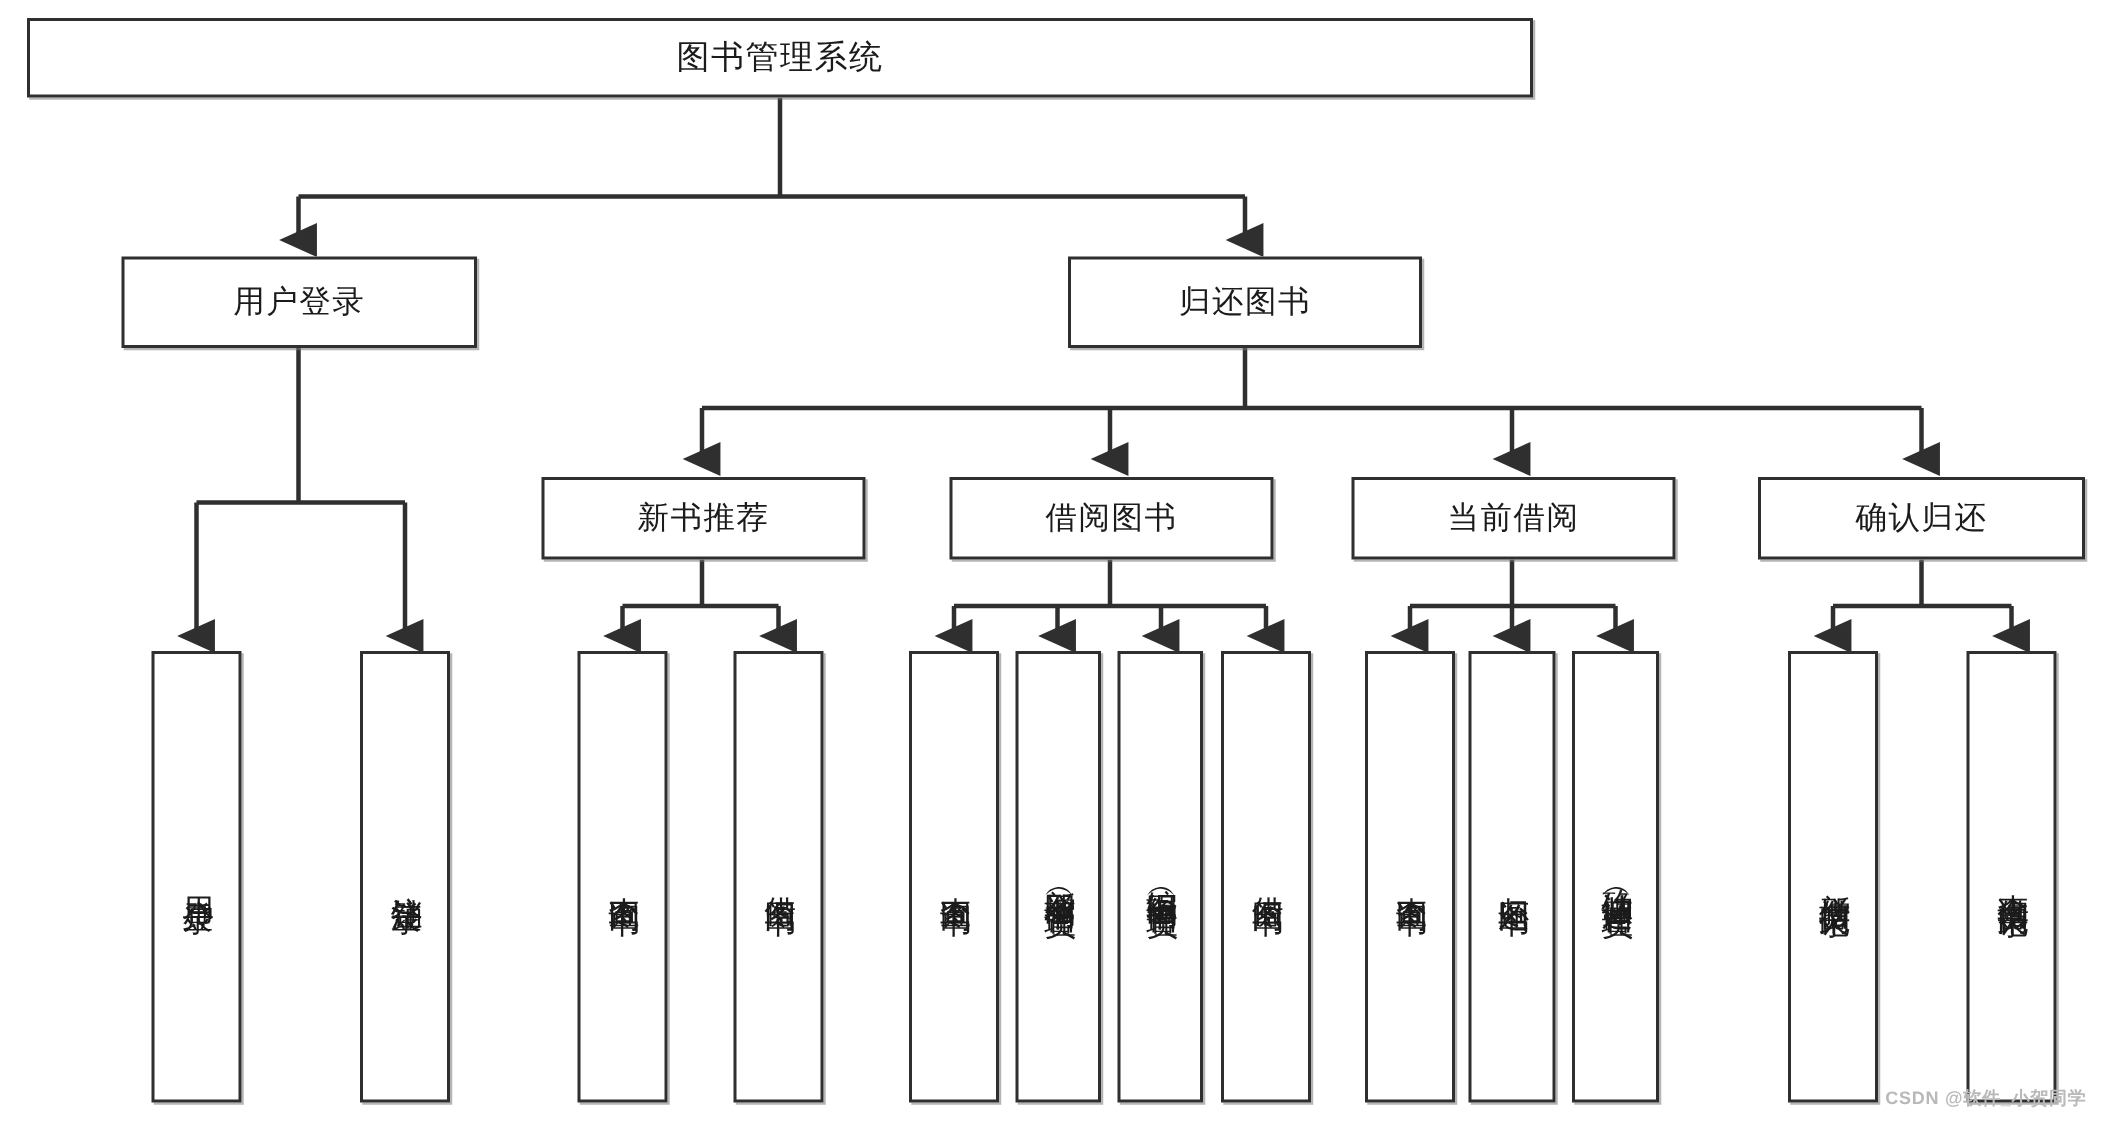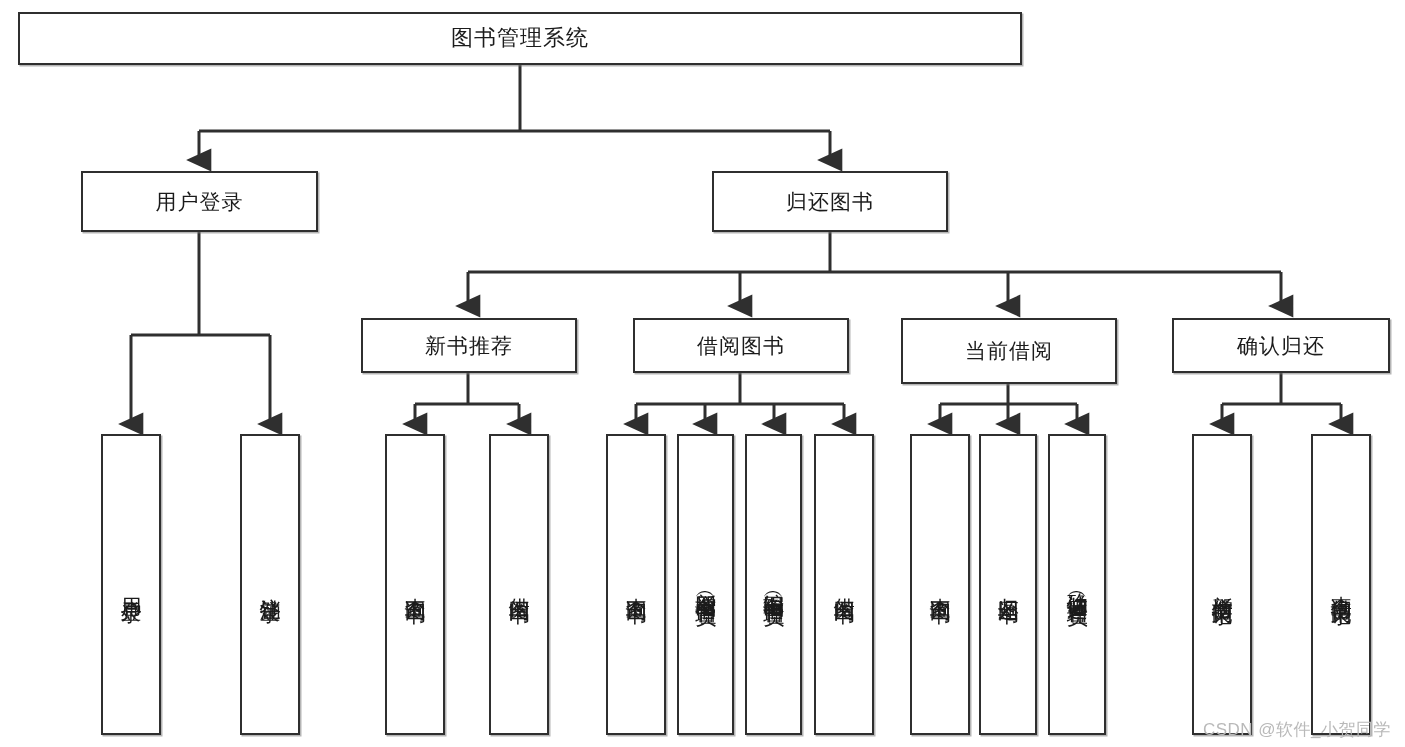--- a/index.html
+++ b/index.html
@@ -55,24 +55,25 @@
     display: block;
     white-space: nowrap;
   }
   #root-node {
     font-size: 22px;
   }
   #watermark {
     position: absolute;
     right: 14px;
     bottom: 6px;
-    font-size: 17px;
+    font-size: 12px;
     color: #b9b9b9;
     letter-spacing: 0.5px;
     white-space: nowrap;
+    font-weight: bold;
   }
 </style>
 </head>
 <body>
 
 <div id="canvas">
 
   <svg id="wires" viewBox="0 0 1405 747">
     <defs>
       <marker id="arrow" markerWidth="9" markerHeight="9" refX="4.2" refY="4.5" orient="auto" markerUnits="strokeWidth">
@@ -133,21 +134,21 @@
   <div class="node horiz" style="left:712px; top:171px; width:236px; height:61px;">
     <span>归还图书</span>
   </div>
 
   <div class="node horiz" style="left:361px; top:318px; width:216px; height:55px;">
     <span>新书推荐</span>
   </div>
   <div class="node horiz" style="left:633px; top:318px; width:216px; height:55px;">
     <span>借阅图书</span>
   </div>
-  <div class="node horiz" style="left:901px; top:318px; width:216px; height:66px;">
+  <div class="node horiz" style="left:901px; top:318px; width:216px; height:55px;">
     <span>当前借阅</span>
   </div>
   <div class="node horiz" style="left:1172px; top:318px; width:218px; height:55px;">
     <span>确认归还</span>
   </div>
 
   <div class="node vert" style="left:101px; top:434px; width:60px; height:301px;">
     <span class="vtext">用户登录</span>
   </div>
   <div class="node vert" style="left:240px; top:434px; width:60px; height:301px;">

